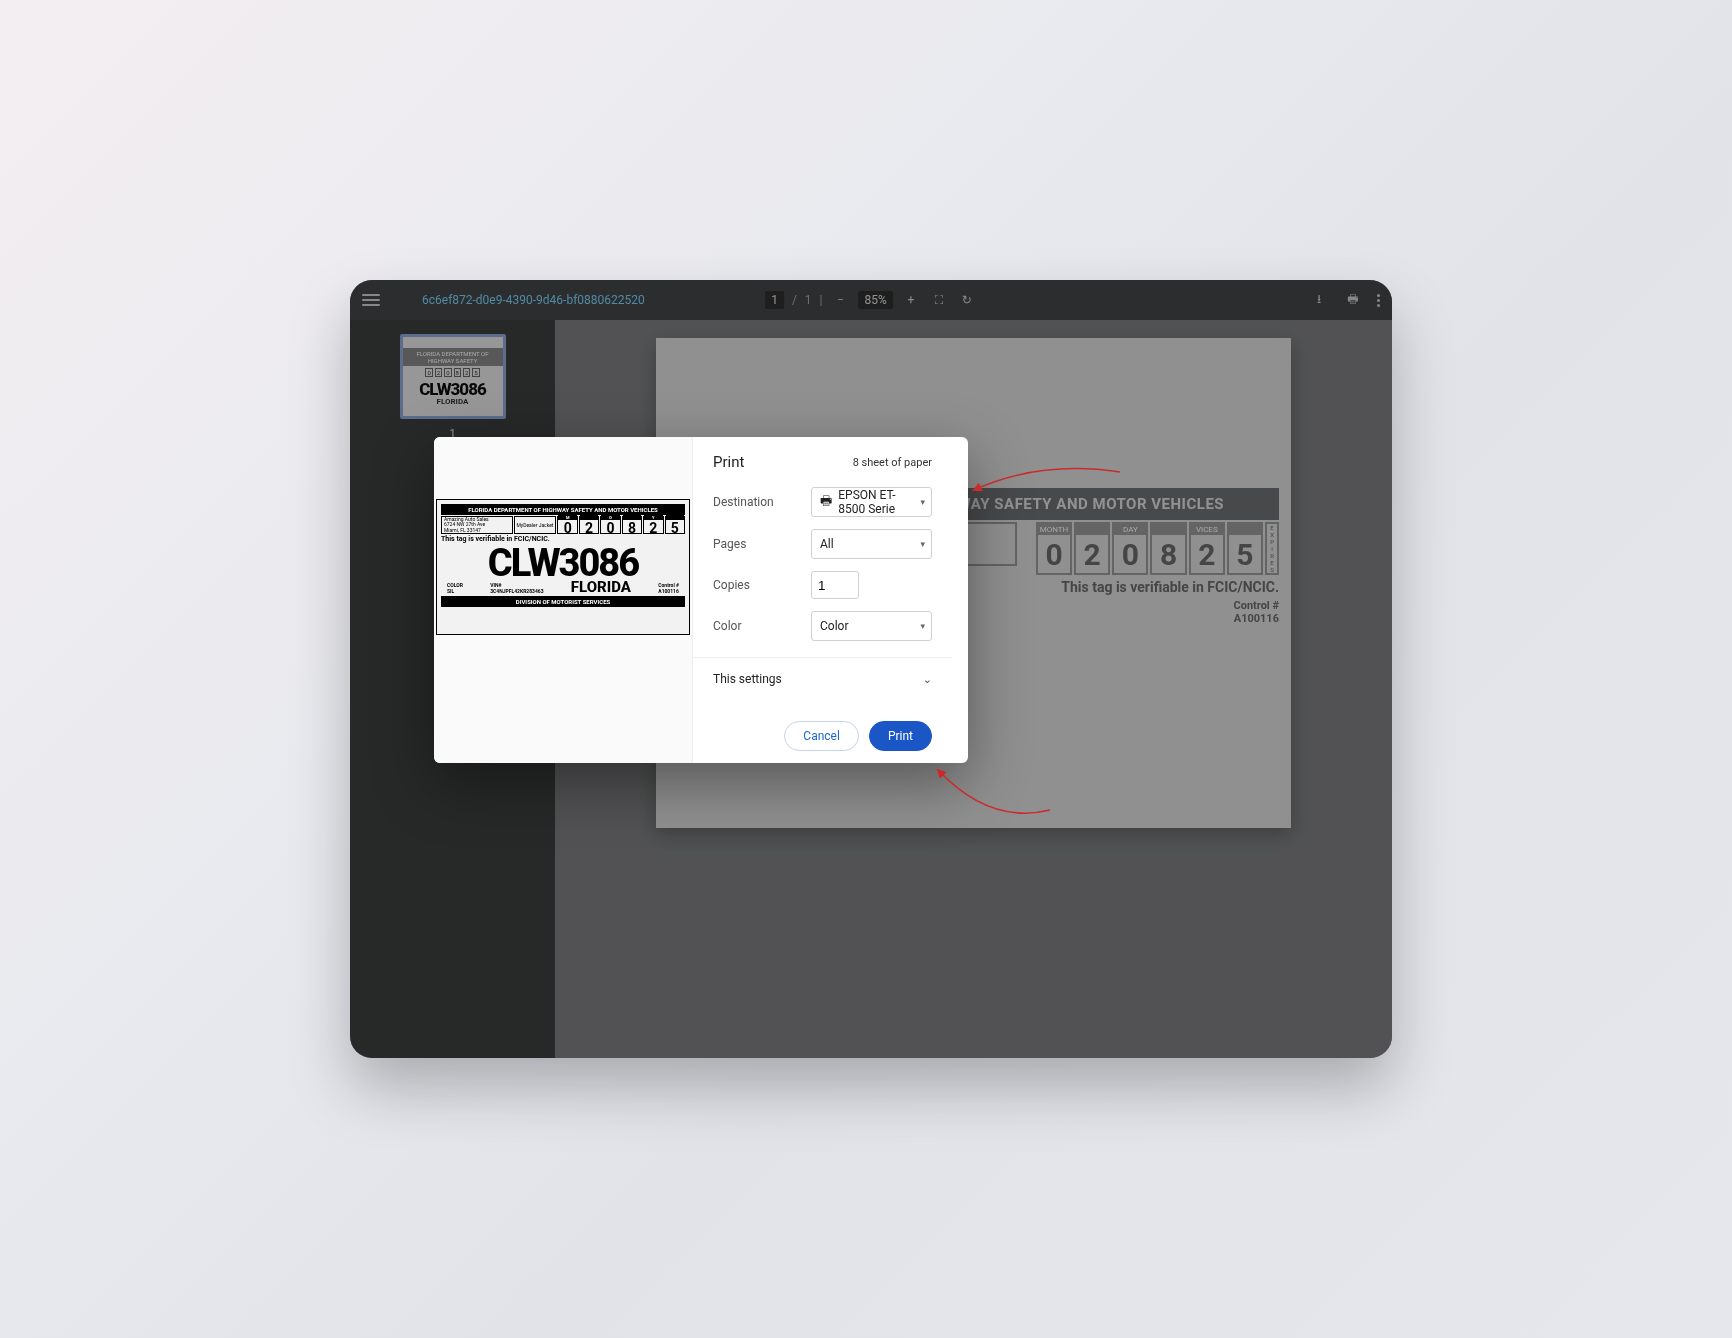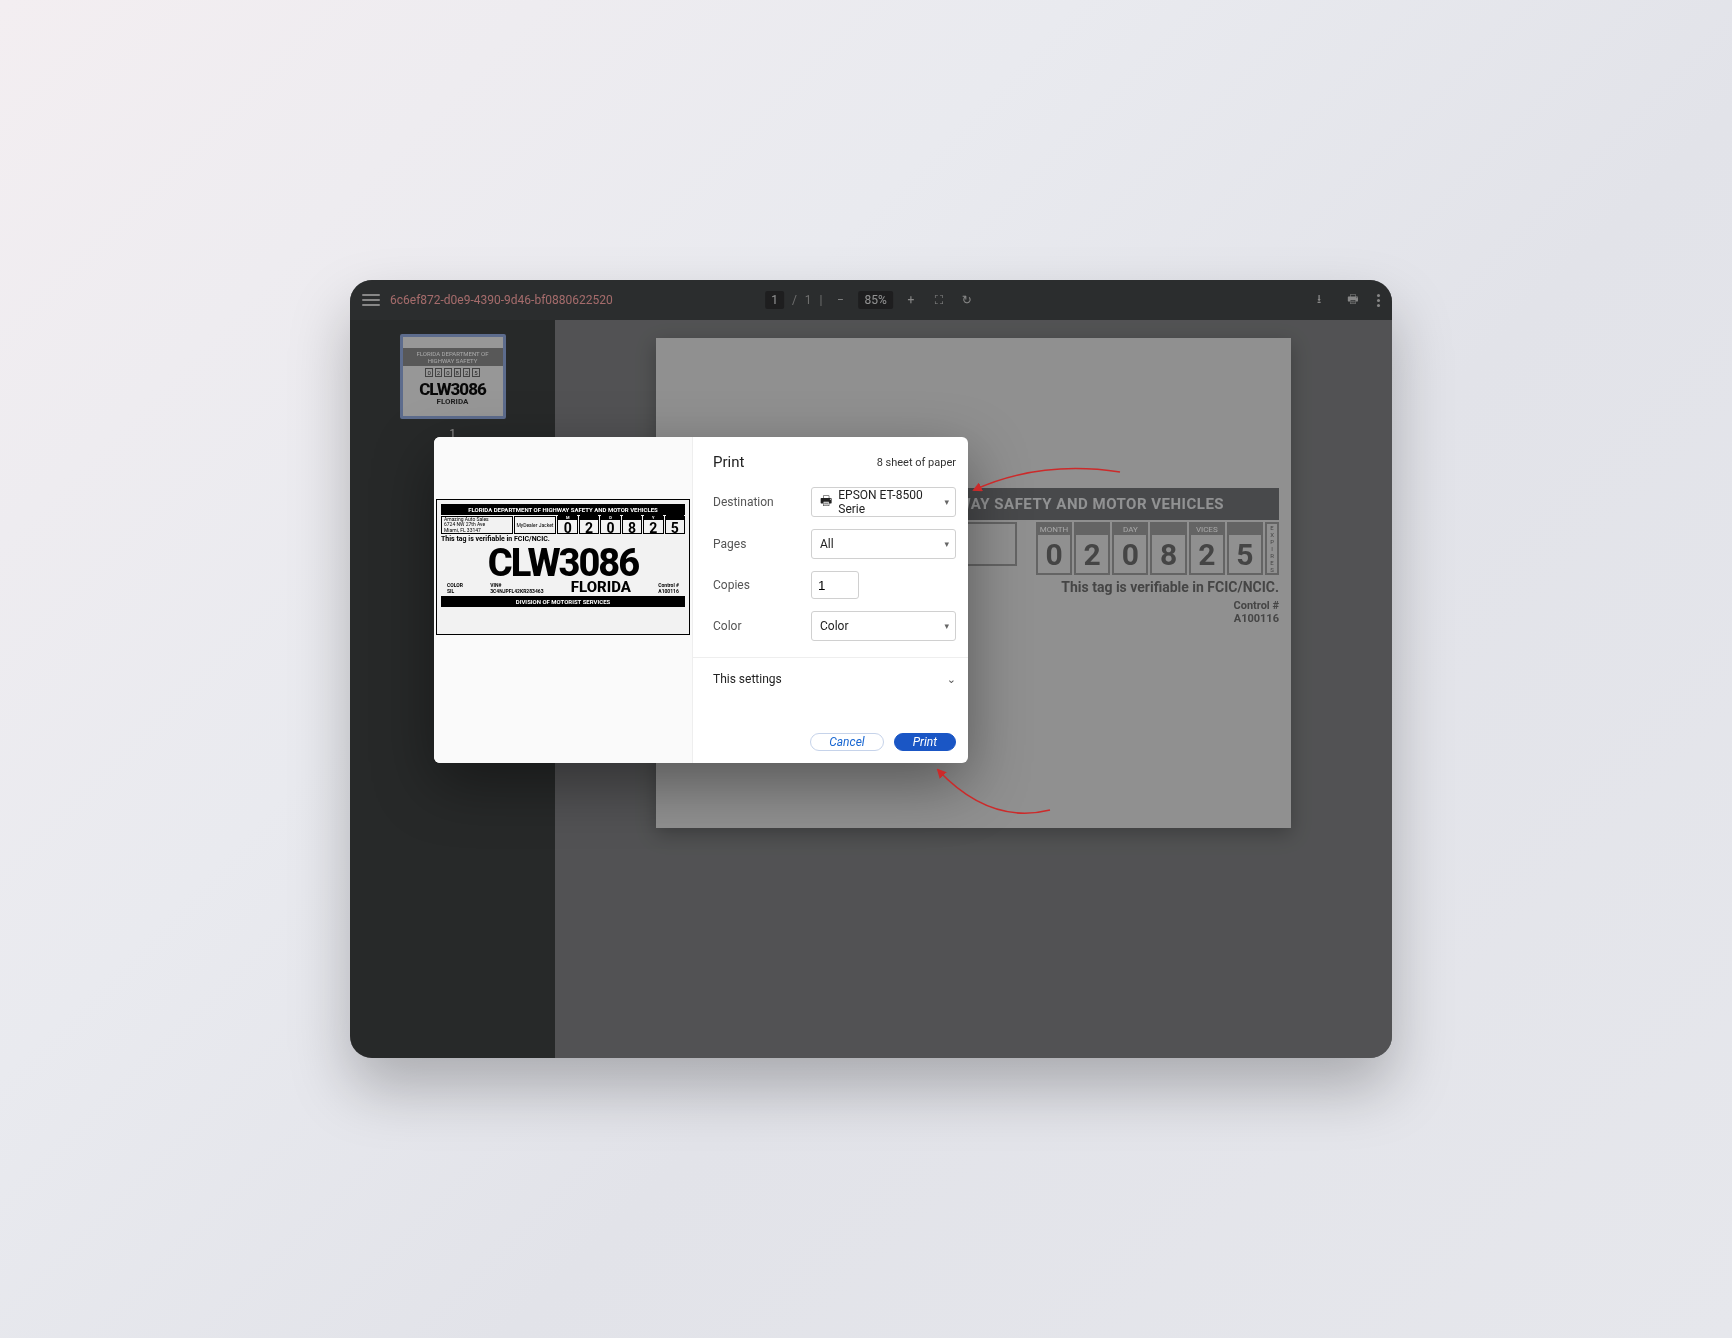--- a/index.html
+++ b/index.html
@@ -26,21 +26,21 @@
     pointer-events: none;
   }
   
   .toolbar {
     height: 40px; background: #3f4143bf; color: #e8e8e8;
     display: flex; align-items: center; gap: 10px; padding: 0 12px;
     font-size: 12px;
   }
   .hamburger { width:18px; display:flex; flex-direction:column; gap:3px; cursor:pointer;}
   .hamburger span{height:2px;background:#d0d0d0;border-radius:1px;}
-  .title { color:#fca5a5; }
+  .title { color:#7dd3fc;margin-left:32px; }
   .tb-center { position:absolute; left:50%; transform:translateX(-50%);
     display:flex; align-items:center; gap:8px;}
   .ib { background:#2e2f31; color:#e0e0e0; padding:2px 6px; border-radius:2px; min-width:18px; text-align:center;}
   .sep { color:#aaa; }
   .iconbtn { width:20px;height:20px;display:flex;align-items:center;justify-content:center;color:#d0d0d0;cursor:pointer;}
   .tb-right { margin-left:auto; display:flex; align-items:center; gap:14px;}
   .dots { display:flex; flex-direction:column; gap:2px;}
   .dots span{width:3px;height:3px;background:#d0d0d0;border-radius:50%;}
 
   
@@ -90,37 +90,37 @@
   .pv .dealer{flex:1.6;flex-direction:column;align-items:flex-start;padding:1px 2px;line-height:1.1;}
   .pv .mdj2{flex:1;}
   .pv .d{flex:0.45;font-size:14px;font-weight:700;flex-direction:column;}
   .pv .d small{font-size:4px;background:#000;color:#fff;width:100%;text-align:center;}
   .pv .v{font-size:7px;font-weight:700;padding:1px 0;}
   .pv .pl{font-size:38px;font-weight:800;text-align:center;letter-spacing:-2px;line-height:1;}
   .pv .m{display:flex;justify-content:space-between;font-size:5px;font-weight:700;padding:0 6px;}
   .pv .fl2{font-size:15px;font-weight:800;text-align:center;margin-top:-4px;}
   .pv .f{background:#000;color:#fff;font-size:6px;text-align:center;font-weight:700;padding:2px 0;}
 
-  .dlg-right { flex:1; padding:16px 12px 12px 20px; display:flex; flex-direction:column; font-size:12px; color:#222;}
+  .dlg-right { flex:1; padding:16px 36px 12px 20px; display:flex; flex-direction:column; font-size:12px; color:#222;}
   .dlg-head { display:flex; justify-content:space-between; align-items:center; margin-bottom:16px;}
   .dlg-head .t{font-size:15px;}
   .dlg-head .s{font-size:11px;color:#333;}
   .frow { display:flex; align-items:center; margin-bottom:12px;}
   .frow .lab { width:98px; color:#555;}
   .frow .ctl { flex:1; }
   .sel { width:100%; height:30px; border:1px solid #d0d0d0; border-radius:3px; background:#fff;
     display:flex; align-items:center; padding:0 22px 0 8px; position:relative; cursor:pointer;}
   .sel::after{content:"▾";position:absolute;right:6px;color:#666;font-size:9px;}
   .sel .pi{margin-right:6px;font-size:13px;}
   .inp { width:48px; height:28px; border:1px solid #d0d0d0; border-radius:3px; padding:0 6px; background:#fff;}
   .hr   { height:1px; background:#eee; margin:4px -20px 10px -20px;}
   .more { display:flex; justify-content:space-between; align-items:center; cursor:pointer; color:#222; padding:4px 0 8px 0;}
   .more .chev{font-size:11px;color:#555;}
   .btns { margin-top:auto; display:flex; justify-content:flex-end; gap:10px;}
-  .btn  { height:18px; padding:0 18px; border-radius:15px; font-size:12px; display:flex;align-items:center;justify-content:center; cursor:pointer;font-style:italic;}
+  .btn  { height:30px; padding:0 18px; border-radius:15px; font-size:12px; display:flex;align-items:center;justify-content:center; cursor:pointer;}
   .btn.cancel{background:#fff;border:1px solid #c6d3ea;color:#1967d2;}
   .btn.print{background:#1a56c5;color:#fff;border:1px solid #1a56c5;}
 
   
   .arrows { position:absolute; inset:0; pointer-events:none; z-index:200;}
 </style>
 </head>
 <body>
 
 <div class="stage">

